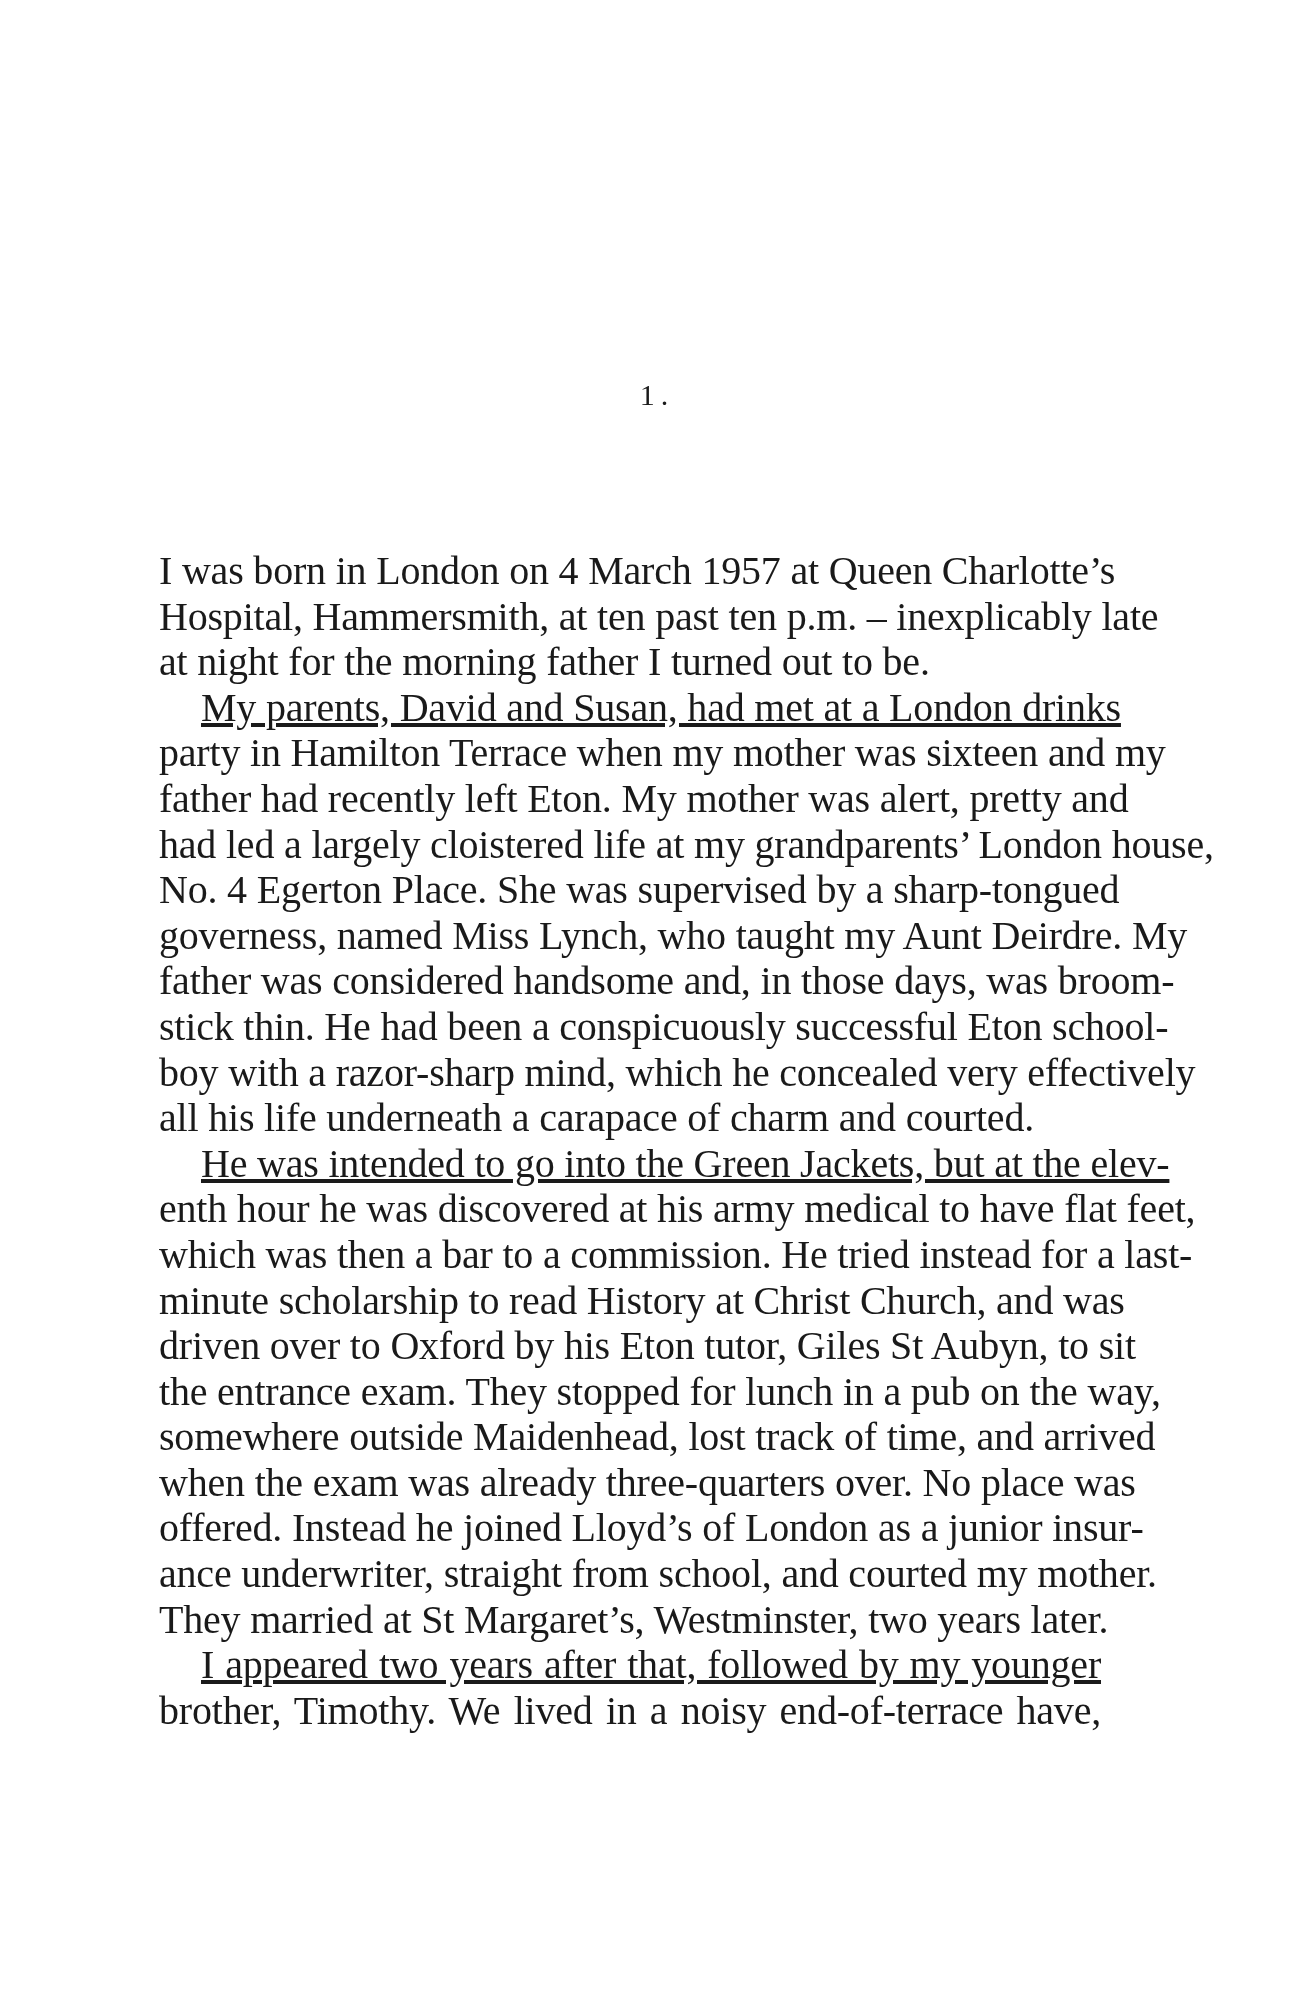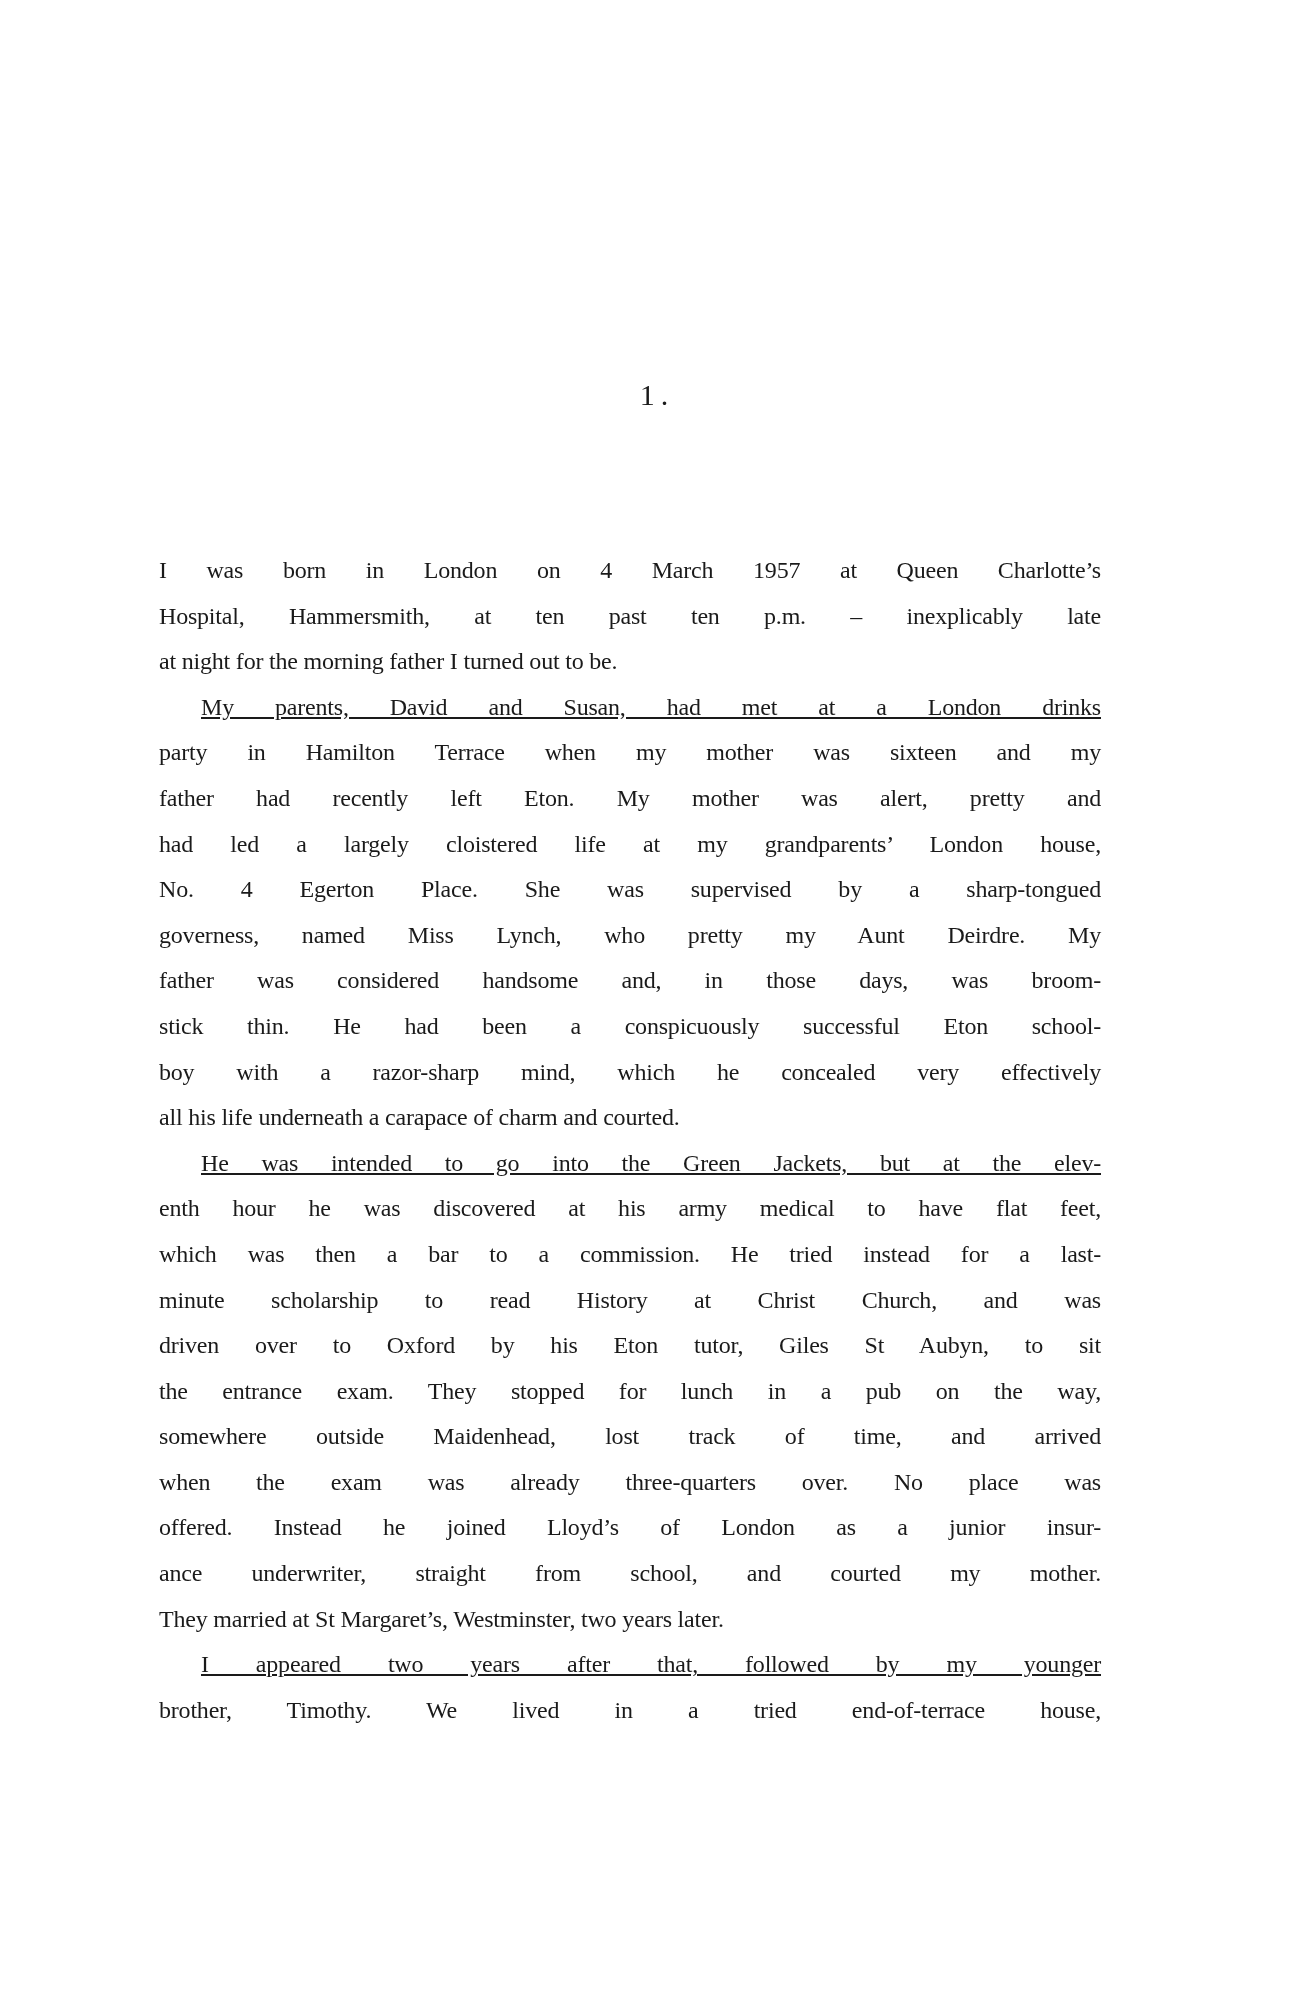--- a/index.html
+++ b/index.html
@@ -34,21 +34,21 @@
     .body-text {
       position: absolute;
       left: 159px;
       top: 548px;
       width: 942px;
     }
     .line {
       display: block;
       height: 45.6px;
       line-height: 45.6px;
-      font-size: 24px;
+      font-size: 40px;
       white-space: nowrap;
       text-align: justify;
       text-align-last: justify;
       letter-spacing: -0.2px;
     }
     .line.last {
       text-align-last: left;
     }
     .line.indent {
       padding-left: 42px;
@@ -71,21 +71,21 @@
       <span class="line">Hospital, Hammersmith, at ten past ten p.m. – inexplicably late</span>
       <span class="line last">at night for the morning father I turned out to be.</span>
     </div>
 
     <div class="paragraph">
       <span class="line indent">My parents, David and Susan, had met at a London drinks</span>
       <span class="line">party in Hamilton Terrace when my mother was sixteen and my</span>
       <span class="line">father had recently left Eton. My mother was alert, pretty and</span>
       <span class="line">had led a largely cloistered life at my grandparents’ London house,</span>
       <span class="line">No. 4 Egerton Place. She was supervised by a sharp-tongued</span>
-      <span class="line">governess, named Miss Lynch, who pretty my Aunt Deirdre. My</span>
+      <span class="line">governess, named Miss Lynch, who taught my Aunt Deirdre. My</span>
       <span class="line">father was considered handsome and, in those days, was broom-</span>
       <span class="line">stick thin. He had been a conspicuously successful Eton school-</span>
       <span class="line">boy with a razor-sharp mind, which he concealed very effectively</span>
       <span class="line last">all his life underneath a carapace of charm and courted.</span>
     </div>
 
     <div class="paragraph">
       <span class="line indent">He was intended to go into the Green Jackets, but at the elev-</span>
       <span class="line">enth hour he was discovered at his army medical to have flat feet,</span>
       <span class="line">which was then a bar to a commission. He tried instead for a last-</span>
@@ -94,16 +94,16 @@
       <span class="line">the entrance exam. They stopped for lunch in a pub on the way,</span>
       <span class="line">somewhere outside Maidenhead, lost track of time, and arrived</span>
       <span class="line">when the exam was already three-quarters over. No place was</span>
       <span class="line">offered. Instead he joined Lloyd’s of London as a junior insur-</span>
       <span class="line">ance underwriter, straight from school, and courted my mother.</span>
       <span class="line last">They married at St Margaret’s, Westminster, two years later.</span>
     </div>
 
     <div class="paragraph">
       <span class="line indent">I appeared two years after that, followed by my younger</span>
-      <span class="line">brother, Timothy. We lived in a tried end-of-terrace house,</span>
+      <span class="line">brother, Timothy. We lived in a noisy end-of-terrace have,</span>
     </div>
   </div>
 </div>
 
 </body></html>

